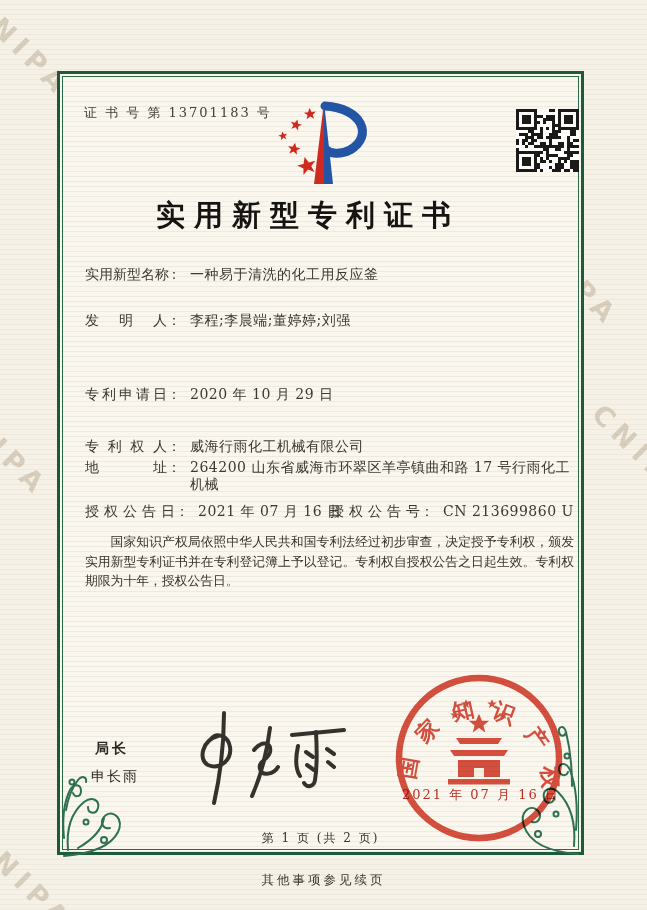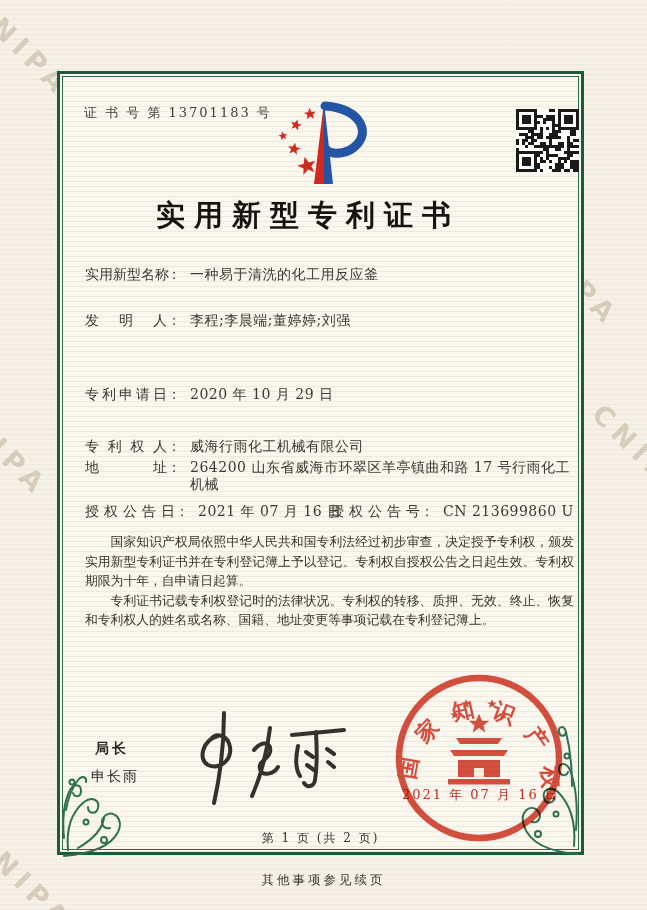--- a/index.html
+++ b/index.html
@@ -391,22 +391,21 @@
     <span class="flabel">地址</span><span class="fcolon">：</span><span class="fvalue wrap">264200 山东省威海市环翠区羊亭镇曲和路 17 号行雨化工机械</span>
   </div>
   <div class="frow" style="top:503px;">
     <span class="flabel wide">授权公告日</span><span class="fcolon">：</span><span class="fvalue">2021 年 07 月 16 日</span>
     <span class="grant2">
       <span class="flabel wide">授权公告号</span><span class="fcolon">：</span><span class="fvalue">CN 213699860 U</span>
     </span>
   </div>
 
   <div class="paras">
-    <p>国家知识产权局依照中华人民共和国专利法经过初步审查，决定授予专利权，颁发实用新型专利证书并在专利登记簿上予以登记。专利权自授权公告之日起生效。专利权期限为十年，自申请日起算。</p>
-    <p>专利证书记载专利权登记时的法律状况。专利权的转移、质押、无效、终止、恢复和专利权人的姓名或名称、国籍、地址变更等事项记载在专利登记簿上。</p>
+    <p>国家知识产权局依照中华人民共和国专利法经过初步审查，决定授予专利权，颁发实用新型专利证书并在专利登记簿上予以登记。专利权自授权公告之日起生效。专利权期限为十年，授权公告日。</p>
   </div>
 
   <div class="officer-title">局长</div>
   <div class="officer-name">申长雨</div>
 
   <svg class="signature" width="165" height="100" viewBox="0 0 165 100">
     <g fill="none" stroke="#25211d" stroke-width="4" stroke-linecap="round" stroke-linejoin="round" opacity="0.92">
       <path d="M30,28 C14,32 10,52 20,57 C32,62 44,52 42,39 C40,27 28,24 23,31"></path>
       <path d="M36,5 C36,30 33,64 26,95"></path>
       <path d="M66,42 C74,32 84,34 82,44 C80,52 70,53 72,61 C74,69 86,66 90,59"></path>

